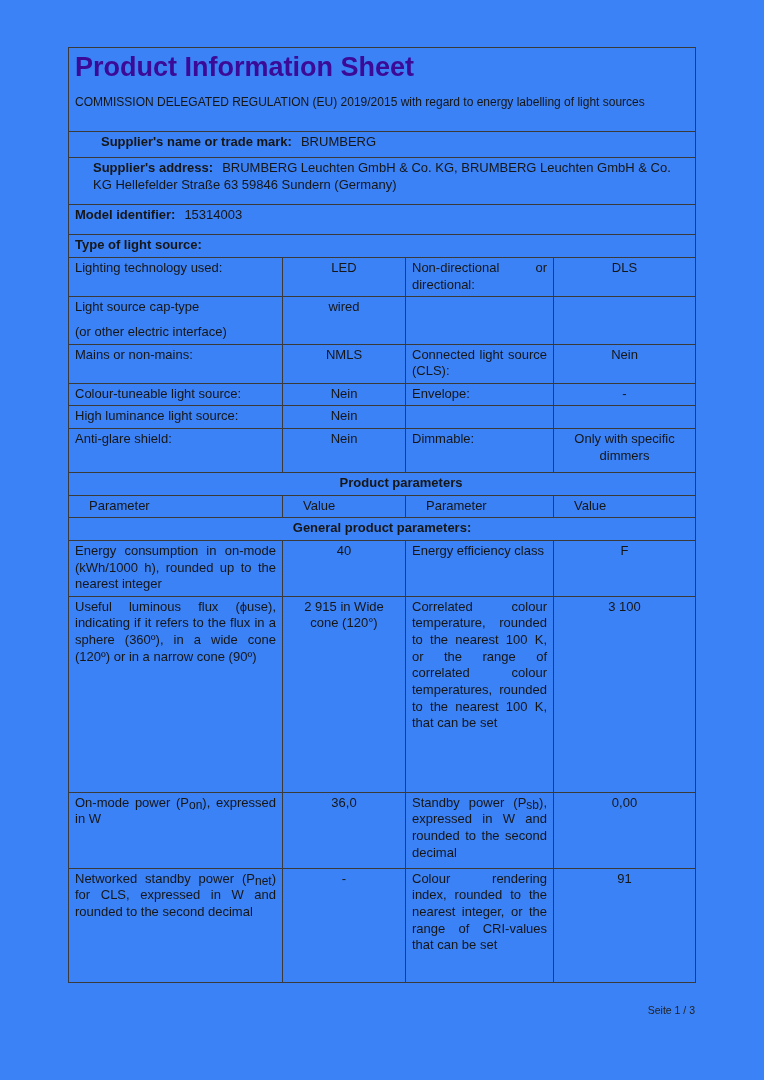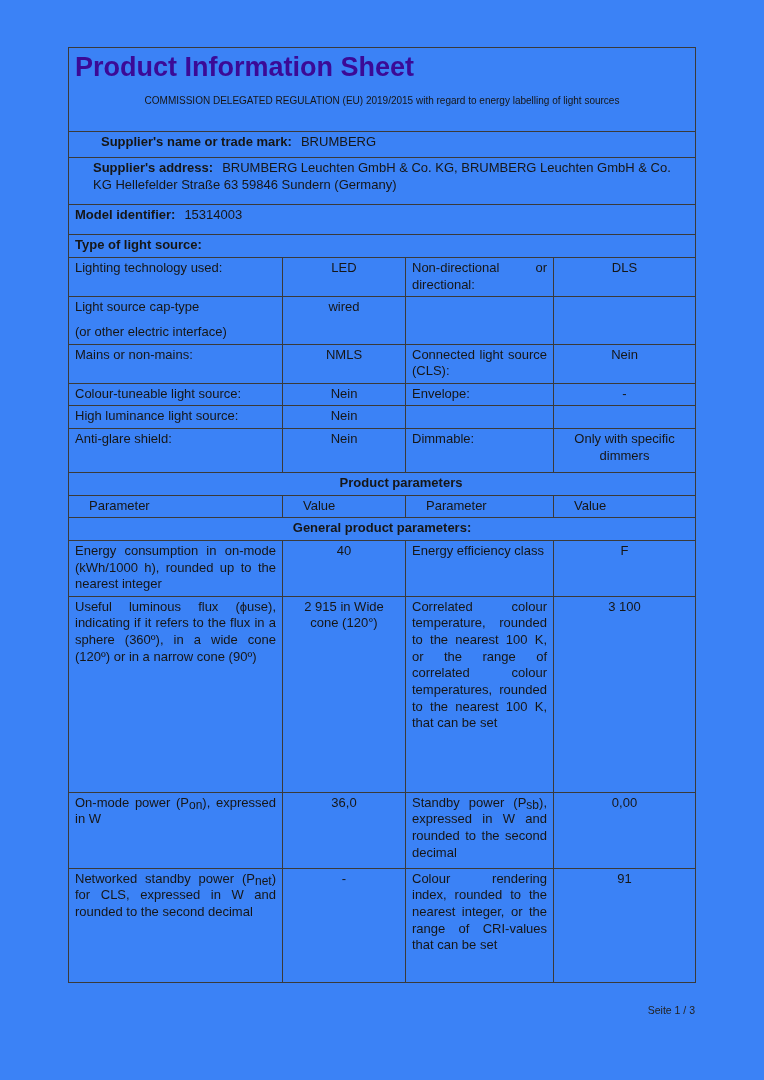--- a/index.html
+++ b/index.html
@@ -38,22 +38,21 @@
   .center-bold { text-align: center; font-weight: bold; }
   h1.doc-title {
     margin: 2px 0 8px 0;
     font-size: 27px;
     line-height: 1.15;
     font-weight: bold;
     color: #3b0a96;
   }
   p.doc-subtitle {
     margin: 12px 0 4px 0;
-    font-size: 10px;
-    text-align: center;
+    font-size: 12px;
   }
   .lbl-gap { margin-left: 9px; }
   .para-gap { margin-top: 8px; }
   sub.sb {
     font-size: 12px;
     vertical-align: -2px;
     line-height: 0;
   }
   
   .r-title  td { height: 78px; }

